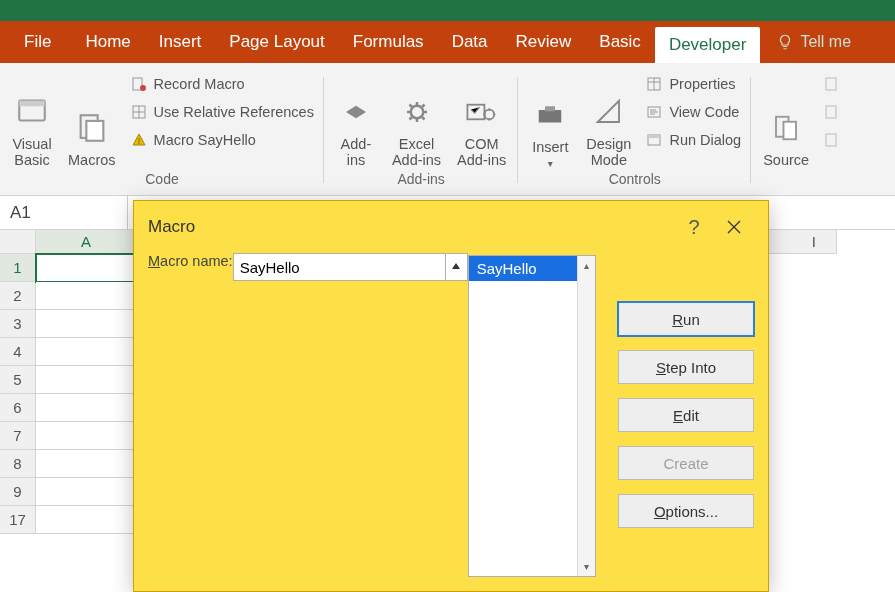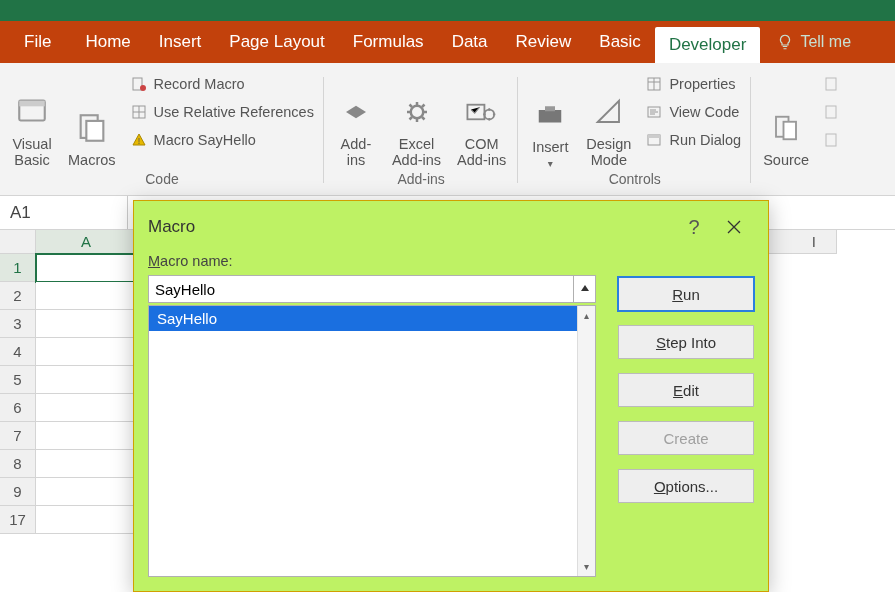--- a/index.html
+++ b/index.html
@@ -39,39 +39,39 @@
 .corner { width:36px; height:24px; }
 .colhdr { height:24px; }
 .rowhdr { height:28px; }
 .rowhdr.sel, .colhdr.sel { background:#e0e8e0; color:#217346; }
 .cells { flex:1; }
 .cell { background:#fff; height:28px; width:101px; }
 .cell.sel { outline:2px solid #217346; outline-offset:-1px; }
 .gridrow { display:flex; }
 
 
-.dialog { position:absolute; top:200px; left:133px; width:636px; height:392px; background:#bef264; border:1px solid #d0a000; box-shadow:0 4px 20px rgba(0,0,0,.25); display:flex; flex-direction:column; }
+.dialog { position:absolute; top:200px; left:133px; width:636px; height:392px; background:#fde047; border:1px solid #d0a000; box-shadow:0 4px 20px rgba(0,0,0,.25); display:flex; flex-direction:column; }
 .dlg-title { height:52px; display:flex; align-items:center; padding:0 14px; font-size:17px; color:#333; }
 .dlg-title .sp { flex:1; }
 .dlg-title .tbtn { width:40px; height:40px; display:flex; align-items:center; justify-content:center; }
 .dlg-body { flex:1; display:flex; padding:0 14px 14px 14px; gap:22px; }
-.dlg-left { flex:1; display:flex; flex-direction:column; }
+.dlg-left { flex:1; display:flex; flex-direction:row; }
 .dlg-left .lbl { font-size:14.5px; color:#444; padding-bottom:6px; }
 .dlg-left .namein { display:flex; }
 .dlg-left .namein input { flex:1; height:28px; border:1px solid #b0b0b0; padding:0 6px; font-size:15px; }
 .dlg-left .namein .pick { width:22px; height:28px; border:1px solid #b0b0b0; border-left:none; display:flex; align-items:center; justify-content:center; background:#fff; }
 .dlg-left .namein input::selection { background:#cfe0ff; }
 .listwrap { position:relative; margin-top:2px; border:1px solid #b0b0b0; background:#fff; flex:1; display:flex; }
 .listwrap .list { flex:1; overflow:auto; }
 .listwrap .item { padding:4px 8px; font-size:15px; color:#333; cursor:pointer; }
 .listwrap .item.sel { background:#1a6fe0; color:#fff; }
 .listwrap .sb { width:18px; border-left:1px solid #ddd; background:#f4f4f4; display:flex; flex-direction:column; justify-content:space-between; align-items:center; padding:4px 0; }
 .dlg-right { width:136px; display:flex; flex-direction:column; gap:14px; padding-top:24px; }
 .dlg-right button { height:34px; background:#eee; border:1px solid #bbb; font-size:15px; color:#333; cursor:pointer; }
-.dlg-right button.primary { outline:2px solid #2a7fde; outline-offset:-1px; }
+.dlg-right button.primary { outline:2px solid #2a7fde; outline-offset:-1px;margin-top:25px; }
 .dlg-right button:disabled { color:#a0a0a0; cursor:default; }
 
 svg { display:block; }
 .chev { font-size:10px; color:#666; }
 </style>
 </head>
 <body>
 
 <div class="titlebar"></div>
 

